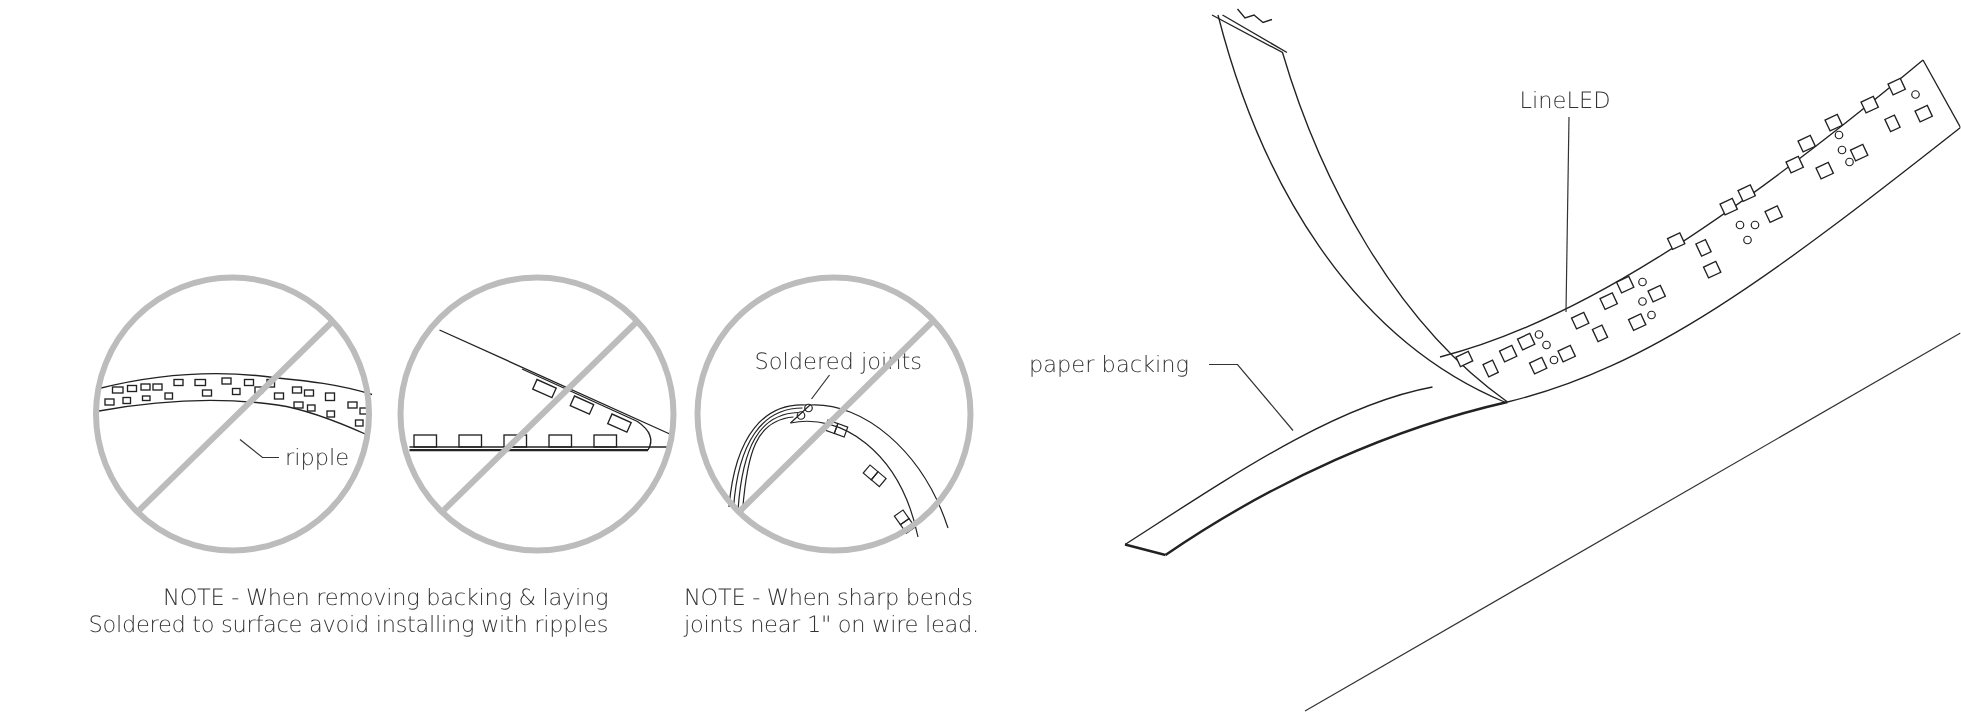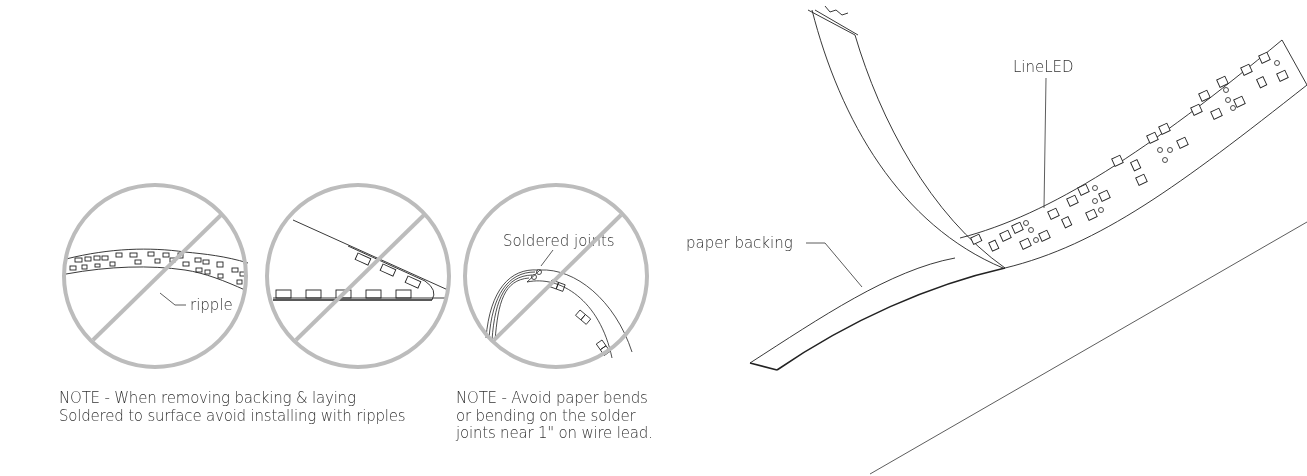--- a/index.html
+++ b/index.html
@@ -190,22 +190,21 @@
     </g>
     <text class="lbl" x="1013" y="72" font-size="15">LineLED</text>
 
     <g stroke="#333" stroke-width="0.8" fill="none">
       <path d="M806 243 L825 243 L862 287"></path>
     </g>
     <text class="lbl" x="686" y="248" font-size="15">paper backing</text>
   </g>
 </svg>
 
-<div class="note" style="left:59px; top:390px;">
+<div class="note" style="left:59px; top:390px;text-align:right;">
   <div>NOTE - When removing backing &amp; laying</div>
   <div>Soldered to surface avoid installing with ripples</div>
 </div>
 
 <div class="note" style="left:456px; top:390px;">
-  <div>NOTE - Avoid paper bends</div>
-  <div>or bending on the solder</div>
+  <div>NOTE - When sharp bends</div>
   <div>joints near 1" on wire lead.</div>
 </div>
 
 </body></html>

